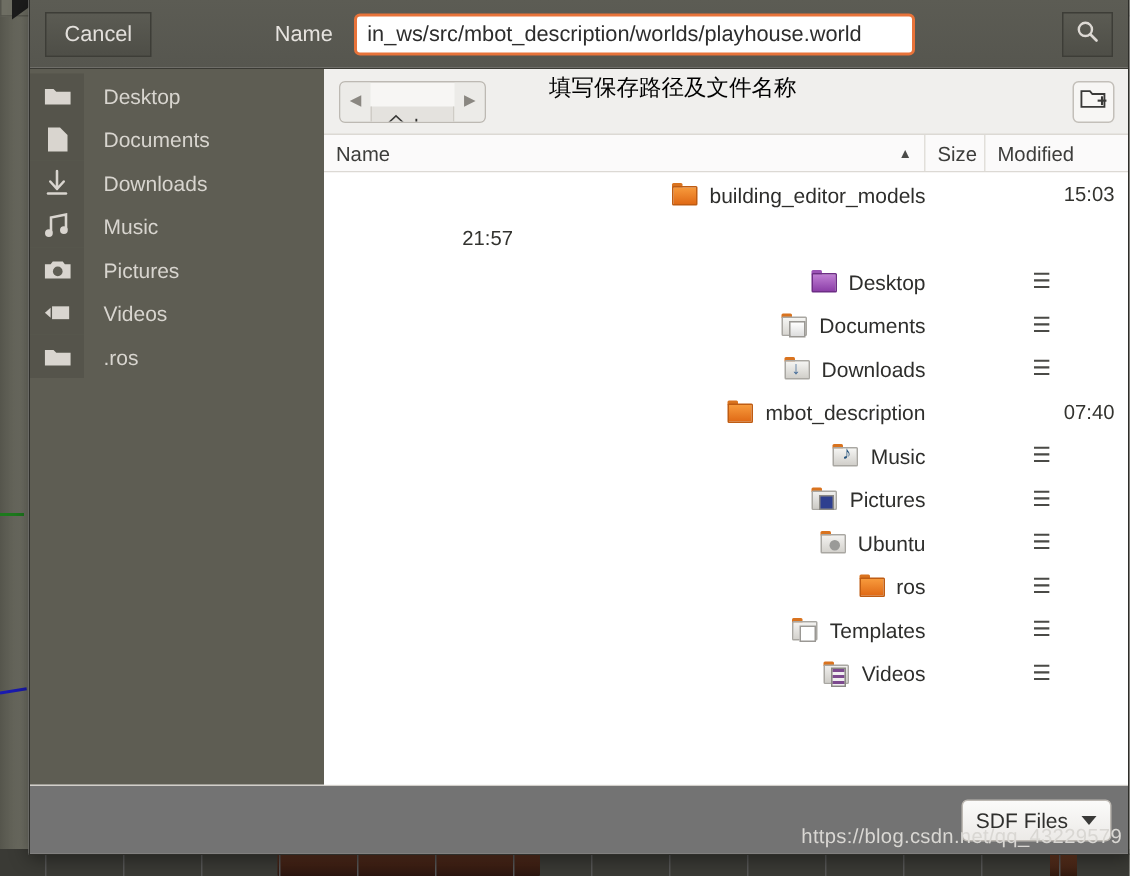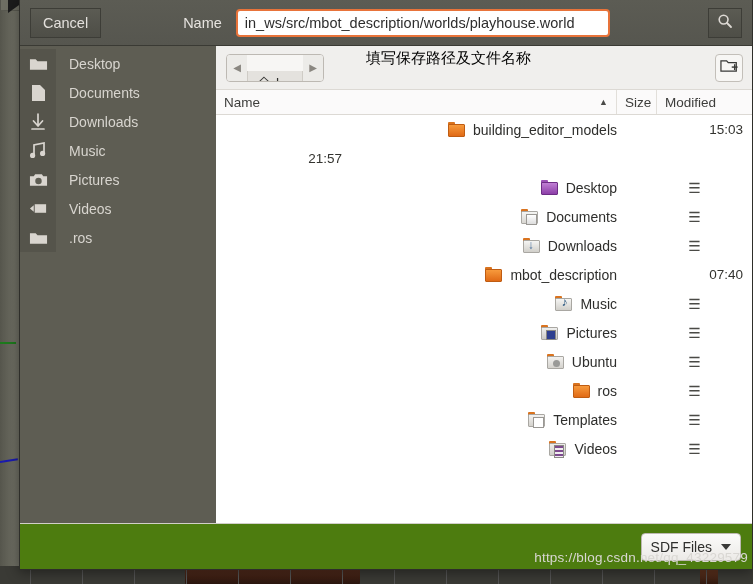--- a/index.html
+++ b/index.html
@@ -280,21 +280,21 @@
   .ficon.video .tab { background: #d9731f; }
   .ficon.video .body:after {
     content:""; position:absolute; left:4px; top:1px; width:8px; height:11px;
     background: repeating-linear-gradient(180deg,#7d4a8f 0 2px,#f0eef0 2px 4px);
     border:1px solid #8a8884;
   }
 
   
   #footer {
     height: 45px; flex: 0 0 45px;
-    background: #4d7c0f;
+    background: #737373;
     display: flex; align-items: center; justify-content: flex-end;
     padding: 0 11px;
     position: relative;
     text-align: center;
   }
   #filter-select {
     height: 28px;
     background: linear-gradient(180deg,#fbfbfa 0%, #eceae7 100%);
     border: 1px solid #bdb9b3;
     border-radius: 4px;

